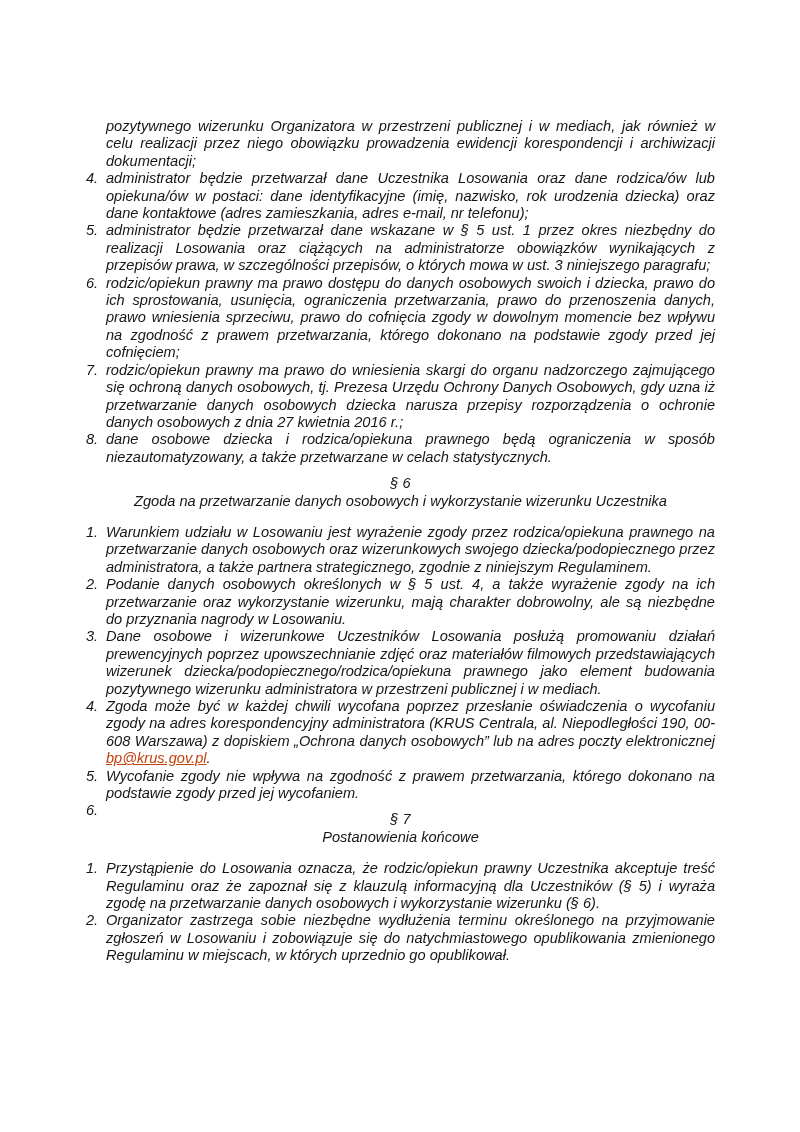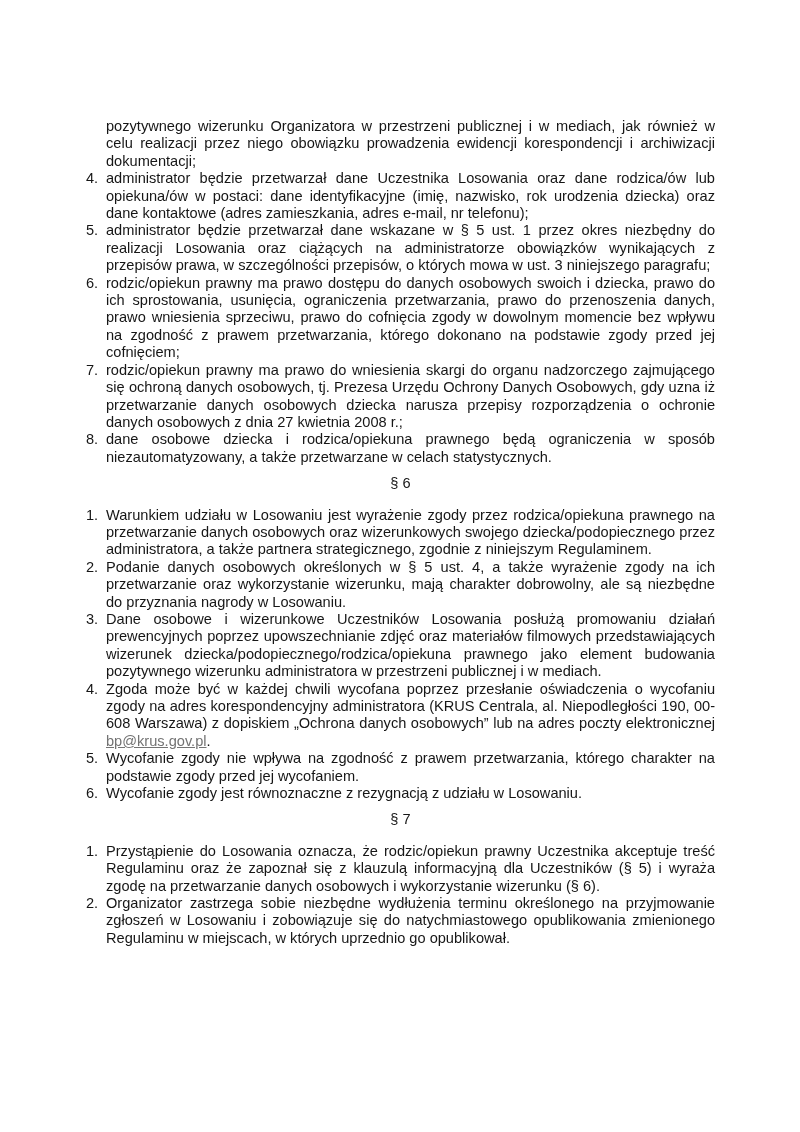--- a/index.html
+++ b/index.html
@@ -7,20 +7,21 @@
     position: relative;
     width: 800px;
     height: 1132px;
     background: #ffffff;
     overflow: hidden;
     box-sizing: border-box;
     font-family: "Liberation Sans", sans-serif;
     font-size: 14.6px;
     line-height: 17.4px;
     color: #161616;
+    font-style: italic;
   }
   .content {
     box-sizing: border-box;
     padding: 118px 85px 0 86px;
   }
   .cont-para {
     margin: 0 0 0 20px;
     text-align: justify;
   }
   .list { margin: 0; }
@@ -36,57 +37,59 @@
     top: 0;
     width: 18px;
   }
   .section-head {
     margin-top: 9px;
     text-align: center;
   }
   .section-head .mark { }
   .section-head .title { }
   a.email-link {
-    color: #737373;
+    color: #c2410c;
     text-decoration: underline;
     cursor: pointer;
     margin-top: 28px;
   }
 </style>
 </head>
 <body>
 
 <div class="page">
   <div class="content">
 
     <p class="cont-para">pozytywnego wizerunku Organizatora w przestrzeni publicznej i w mediach, jak również w celu realizacji przez niego obowiązku prowadzenia ewidencji korespondencji i archiwizacji dokumentacji;</p>
 
     <div class="list">
         <div class="li"><span class="num">4.</span><span>administrator będzie przetwarzał dane Uczestnika Losowania oraz dane rodzica/ów lub opiekuna/ów w postaci: dane identyfikacyjne (imię, nazwisko, rok urodzenia dziecka) oraz dane kontaktowe (adres zamieszkania, adres e-mail, nr telefonu);</span></div>
         <div class="li"><span class="num">5.</span><span>administrator będzie przetwarzał dane wskazane w § 5 ust. 1 przez okres niezbędny do realizacji Losowania oraz ciążących na administratorze obowiązków wynikających z przepisów prawa, w szczególności przepisów, o których mowa w ust. 3 niniejszego paragrafu;</span></div>
         <div class="li"><span class="num">6.</span><span>rodzic/opiekun prawny ma prawo dostępu do danych osobowych swoich i dziecka, prawo do ich sprostowania, usunięcia, ograniczenia przetwarzania, prawo do przenoszenia danych, prawo wniesienia sprzeciwu, prawo do cofnięcia zgody w dowolnym momencie bez wpływu na zgodność z prawem przetwarzania, którego dokonano na podstawie zgody przed jej cofnięciem;</span></div>
-        <div class="li"><span class="num">7.</span><span>rodzic/opiekun prawny ma prawo do wniesienia skargi do organu nadzorczego zajmującego się ochroną danych osobowych, tj. Prezesa Urzędu Ochrony Danych Osobowych, gdy uzna iż przetwarzanie danych osobowych dziecka narusza przepisy rozporządzenia o ochronie danych osobowych z dnia 27 kwietnia 2008 r.;</span></div>
+        <div class="li"><span class="num">7.</span><span>rodzic/opiekun prawny ma prawo do wniesienia skargi do organu nadzorczego zajmującego się ochroną danych osobowych, tj. Prezesa Urzędu Ochrony Danych Osobowych, gdy uzna iż przetwarzanie danych osobowych dziecka narusza przepisy rozporządzenia o ochronie danych osobowych z dnia 27 kwietnia 2016 r.;</span></div>
         <div class="li"><span class="num">8.</span><span>dane osobowe dziecka i rodzica/opiekuna prawnego będą ograniczenia w sposób niezautomatyzowany, a także przetwarzane w celach statystycznych.</span></div>
       </div>
 
     <div class="section-head">
       <div class="mark">§ 6</div>
+      <div class="title">Zgoda na przetwarzanie danych osobowych i wykorzystanie wizerunku Uczestnika</div>
     </div>
 
     <div class="list spaced">
         <div class="li"><span class="num">1.</span><span>Warunkiem udziału w Losowaniu jest wyrażenie zgody przez rodzica/opiekuna prawnego na przetwarzanie danych osobowych oraz wizerunkowych swojego dziecka/podopiecznego przez administratora, a także partnera strategicznego, zgodnie z niniejszym Regulaminem.</span></div>
         <div class="li"><span class="num">2.</span><span>Podanie danych osobowych określonych w § 5 ust. 4, a także wyrażenie zgody na ich przetwarzanie oraz wykorzystanie wizerunku, mają charakter dobrowolny, ale są niezbędne do przyznania nagrody w Losowaniu.</span></div>
         <div class="li"><span class="num">3.</span><span>Dane osobowe i wizerunkowe Uczestników Losowania posłużą promowaniu działań prewencyjnych poprzez upowszechnianie zdjęć oraz materiałów filmowych przedstawiających wizerunek dziecka/podopiecznego/rodzica/opiekuna prawnego jako element budowania pozytywnego wizerunku administratora w przestrzeni publicznej i w mediach.</span></div>
         <div class="li"><span class="num">4.</span><span>Zgoda może być w każdej chwili wycofana poprzez przesłanie oświadczenia o wycofaniu zgody na adres korespondencyjny administratora (KRUS Centrala, al. Niepodległości 190, 00-608 Warszawa) z dopiskiem „Ochrona danych osobowych” lub na adres poczty elektronicznej <a class="email-link" href="#">bp@krus.gov.pl</a>.</span></div>
-        <div class="li"><span class="num">5.</span><span>Wycofanie zgody nie wpływa na zgodność z prawem przetwarzania, którego charakter na podstawie zgody przed jej wycofaniem.</span></div>
-        <div class="li"><span class="num">6.</span><span>Wycofanie zgody jest równoznaczne z rezygnacją z udziału w Losowaniu.</span></div>
+        <div class="li"><span class="num">5.</span><span>Wycofanie zgody nie wpływa na zgodność z prawem przetwarzania, którego dokonano na podstawie zgody przed jej wycofaniem.</span></div>
+        <div class="li"><span class="num">6.</span></div>
       </div>
 
     <div class="section-head">
       <div class="mark">§ 7</div>
+      <div class="title">Postanowienia końcowe</div>
     </div>
 
     <div class="list spaced">
         <div class="li"><span class="num">1.</span><span>Przystąpienie do Losowania oznacza, że rodzic/opiekun prawny Uczestnika akceptuje treść Regulaminu oraz że zapoznał się z klauzulą informacyjną dla Uczestników (§ 5) i wyraża zgodę na przetwarzanie danych osobowych i wykorzystanie wizerunku (§ 6).</span></div>
         <div class="li"><span class="num">2.</span><span>Organizator zastrzega sobie niezbędne wydłużenia terminu określonego na przyjmowanie zgłoszeń w Losowaniu i zobowiązuje się do natychmiastowego opublikowania zmienionego Regulaminu w miejscach, w których uprzednio go opublikował.</span></div>
       </div>
 
   </div>
 </div>
 

